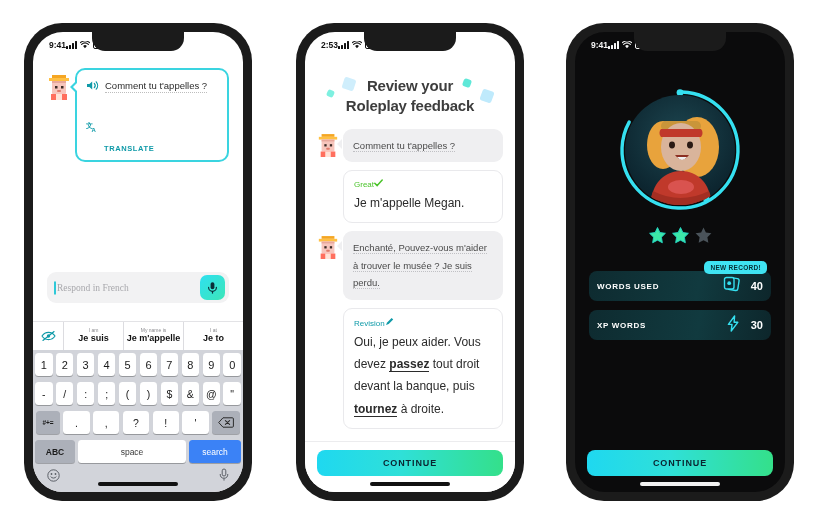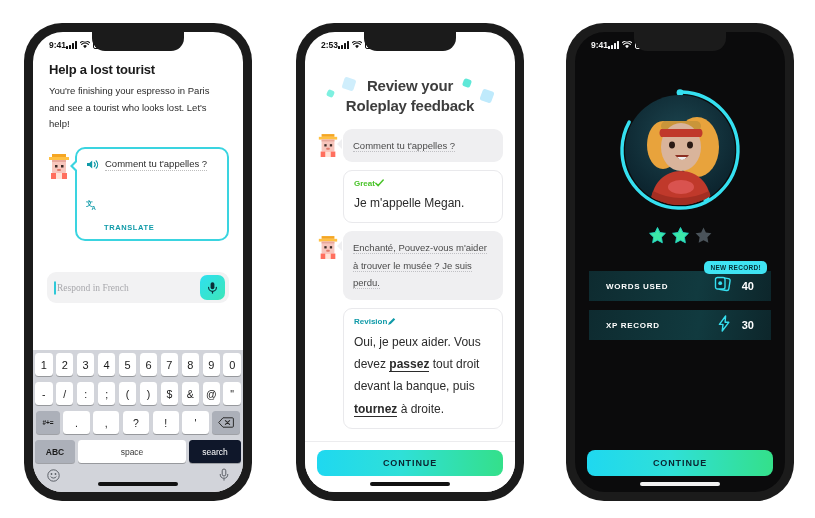--- a/index.html
+++ b/index.html
@@ -147,21 +147,21 @@
     display:flex;align-items:center;justify-content:center;
     font-size:11px; color:#1a1a1a; box-shadow:0 1px 0 rgba(0,0,0,.28);
     flex:1;
   }
   .key.sym { font-size:10.5px; }
   .key.gray { background:#acb0b9; box-shadow:0 1px 0 rgba(0,0,0,.24); }
   .key.k-mode { flex:0 0 24px; font-size:6.5px; font-weight:bold; color:#1a1a1a;}
   .key.k-del  { flex:0 0 28px; }
   .key.k-abc  { flex:0 0 40px; font-size:8.5px; font-weight:bold; }
   .key.k-space{ flex:1; font-size:8.5px; color:#3a3a3a; }
-  .key.k-search{ flex:0 0 52px; background:#0f172a; color:#fff; font-size:8.5px; box-shadow:0 1px 0 rgba(0,0,0,.25);}
+  .key.k-search{ flex:0 0 52px; background:#3b82f6; color:#fff; font-size:8.5px; box-shadow:0 1px 0 rgba(0,0,0,.25);}
   .krow.punc { padding-left:3px; padding-right:3px; }
   .kbar {
     height:26px; display:flex; align-items:center; justify-content:space-between;
     padding:0 14px 4px 14px;
   }
 
   
   .p2-body { position:absolute; top:22px; left:0; right:0; bottom:0; overflow:hidden; }
   .review-title {
     text-align:center; font-size:15px; font-weight:bold; color:#3d3d3d;
@@ -182,21 +182,21 @@
   .msg .tail-l:before {
     content:""; position:absolute; left:-6px; top:10px;
     width:0;height:0;border:5px solid transparent;border-right-color:#efeff1;border-left:0;
   }
   .msg .tail-r:before {
     content:""; position:absolute; right:-6px; top:9px;
     width:0;height:0;border:5px solid transparent;border-left-color:#fff;border-right:0;
   }
   .msg-fr { font-size:9.5px; color:#4a4a4a; line-height:1.85; }
   .msg-fr.dotted span { border-bottom:1.3px dotted #c0c0c4; }
-  .tag { font-size:8px; font-weight:bold; margin-bottom:3px; display:flex; align-items:flex-start; gap:0;}
+  .tag { font-size:8px; font-weight:normal; margin-bottom:3px; display:flex; align-items:flex-end; gap:0;}
   .tag.great { color:#4bc42b; }
   .tag.revision { color:#0f9aa8; }
   .msg-body { font-size:12px; color:#2b2b2b; line-height:1.85; }
   .msg-body b { font-weight:bold; border-bottom:1.3px solid #2b2b2b; }
   .p2-cta {
     position:absolute; left:0; right:0; bottom:0; background:#fff;
     padding:8px 12px 16px 12px; border-top:1px solid #ececee; z-index:20;
   }
 
   
@@ -204,24 +204,24 @@
   .ring-wrap {
     position:relative; width:128px; height:128px; margin:32px auto 0 auto;
   }
   .ring-img {
     position:absolute; inset:9px; border-radius:50%;
     background: radial-gradient(circle at 50% 38%, #1d4650 0%, #0d2630 70%, #091a22 100%);
     overflow:hidden;
   }
   .stars { display:flex; justify-content:center; gap:4px; margin-top:12px; }
   .stat {
-    margin: 0 14px 9px 14px; height:30px; border-radius:0;
+    margin: 0 14px 9px 14px; height:30px; border-radius:8px;
     background: linear-gradient(100deg,#0e2b30 0%, #113a3f 60%, #0d262b 100%);
     display:flex; align-items:center; justify-content:space-between;
-    padding:0 17px; position:relative;
+    padding:0 8px; position:relative;
   }
   .stat-label { font-size:8px; font-weight:bold; color:#fff; letter-spacing:.7px; }
   .stat-right { display:flex; align-items:center; gap:10px;text-align:right; }
   .stat-val { font-size:11px; font-weight:bold; color:#fff; }
   .badge {
     position:absolute; right:4px; top:-10px;
     background:#3fe3f2; color:#063036; font-size:6.5px; font-weight:bold;
     padding:3px 6px; border-radius:5px; letter-spacing:.3px;
   }
   .p3-cta { position:absolute; left:0; right:0; bottom:0; padding:8px 12px 16px 12px; }
@@ -256,24 +256,20 @@
                 <path d="M5 7.2 L3.1 4.9 a3 3 0 0 1 3.8 0 Z" fill="currentColor"></path>
                 <path d="M1.6 3.4 a5.2 5.2 0 0 1 6.8 0" stroke="currentColor" stroke-width="1.1" fill="none" stroke-linecap="round"></path>
                 <path d="M0.3 1.7 a7.4 7.4 0 0 1 9.4 0" stroke="currentColor" stroke-width="1.1" fill="none" stroke-linecap="round"></path>
               </svg>
           </span>
           <span class="batt"></span>
         </span>
       </div>
 
       <div class="p1-body">
-        <div class="lesson-head">
-          <div class="lesson-title">Help a lost tourist</div>
-          <div class="lesson-desc">You're finishing your espresso in Paris and see a tourist who looks lost. Let's help!</div>
-        </div>
 
         <div class="bubble-row">
           <span class="avatar-pix">
             <svg width="24" height="28" viewBox="0 0 24 28">
               <rect x="5" y="1" width="14" height="3" fill="#f5a623"></rect>
               <rect x="2" y="4" width="20" height="3" fill="#ffc043"></rect>
               <rect x="5" y="7" width="14" height="13" rx="1" fill="#f7c6bd"></rect>
               <rect x="5" y="7" width="14" height="2" fill="#e8a79c"></rect>
               <rect x="8" y="12" width="2.5" height="2.5" fill="#3a2a26"></rect>
               <rect x="14" y="12" width="2.5" height="2.5" fill="#3a2a26"></rect>
@@ -312,20 +308,41 @@
               <svg width="11" height="14" viewBox="0 0 11 14">
                   <rect x="3.6" y="1.2" width="3.8" height="7" rx="1.9" fill="#0b2f38"></rect>
                   <path d="M1.6 6.4a3.9 3.9 0 0 0 7.8 0" stroke="#0b2f38" stroke-width="1.2" fill="none" stroke-linecap="round"></path>
                   <rect x="4.9" y="10.2" width="1.2" height="2.4" fill="#0b2f38"></rect>
                 </svg>
             </span>
           </div>
         </div>
 
         <div class="keyboard">
+          <div class="suggest">
+            <span class="sg-eye">
+              <svg width="15" height="12" viewBox="0 0 15 12">
+                  <path d="M1 6s2.4-3.6 6.5-3.6S14 6 14 6s-2.4 3.6-6.5 3.6S1 6 1 6Z" stroke="#0f9aa8" stroke-width="1.1" fill="none"></path>
+                  <circle cx="7.5" cy="6" r="1.7" fill="#0f9aa8"></circle>
+                  <path d="M1.6 10.8 13.4 1.2" stroke="#0f9aa8" stroke-width="1.2"></path>
+                </svg>
+            </span>
+            <span class="sg">
+              <span class="sg-en">I am</span>
+              <span class="sg-fr">Je suis</span>
+            </span>
+            <span class="sg">
+              <span class="sg-en">My name is</span>
+              <span class="sg-fr">Je m'appelle</span>
+            </span>
+            <span class="sg">
+              <span class="sg-en">I at</span>
+              <span class="sg-fr">Je to</span>
+            </span>
+          </div>
 
           <div class="krow">
             <span class="key">1</span>
             <span class="key">2</span>
             <span class="key">3</span>
             <span class="key">4</span>
             <span class="key">5</span>
             <span class="key">6</span>
             <span class="key">7</span>
             <span class="key">8</span>
@@ -591,21 +608,21 @@
                     <rect x="5.5" y="2" width="10" height="12" rx="2" stroke="#35e0f0" stroke-width="1.4" fill="none" transform="rotate(9 10 8)"></rect>
                     <rect x="1.5" y="1.5" width="9.5" height="11.5" rx="2" fill="#0b2b33" stroke="#35e0f0" stroke-width="1.4"></rect>
                     <circle cx="6.2" cy="7.2" r="1.9" fill="#35e0f0"></circle>
                   </svg>
               </span>
               <span class="stat-val">40</span>
             </span>
           </div>
 
           <div class="stat">
-            <span class="stat-label">XP RECORD</span>
+            <span class="stat-label">XP WORDS</span>
             <span class="stat-right">
               <span>
                 <svg width="15" height="17" viewBox="0 0 15 17">
                     <path d="M8.6 1 2.4 9.4h3.6L5.2 16l6.6-8.7H8.1Z" fill="#0b2b33" stroke="#35e0f0" stroke-width="1.4" stroke-linejoin="round"></path>
                   </svg>
               </span>
               <span class="stat-val">30</span>
             </span>
           </div>
         </div>

